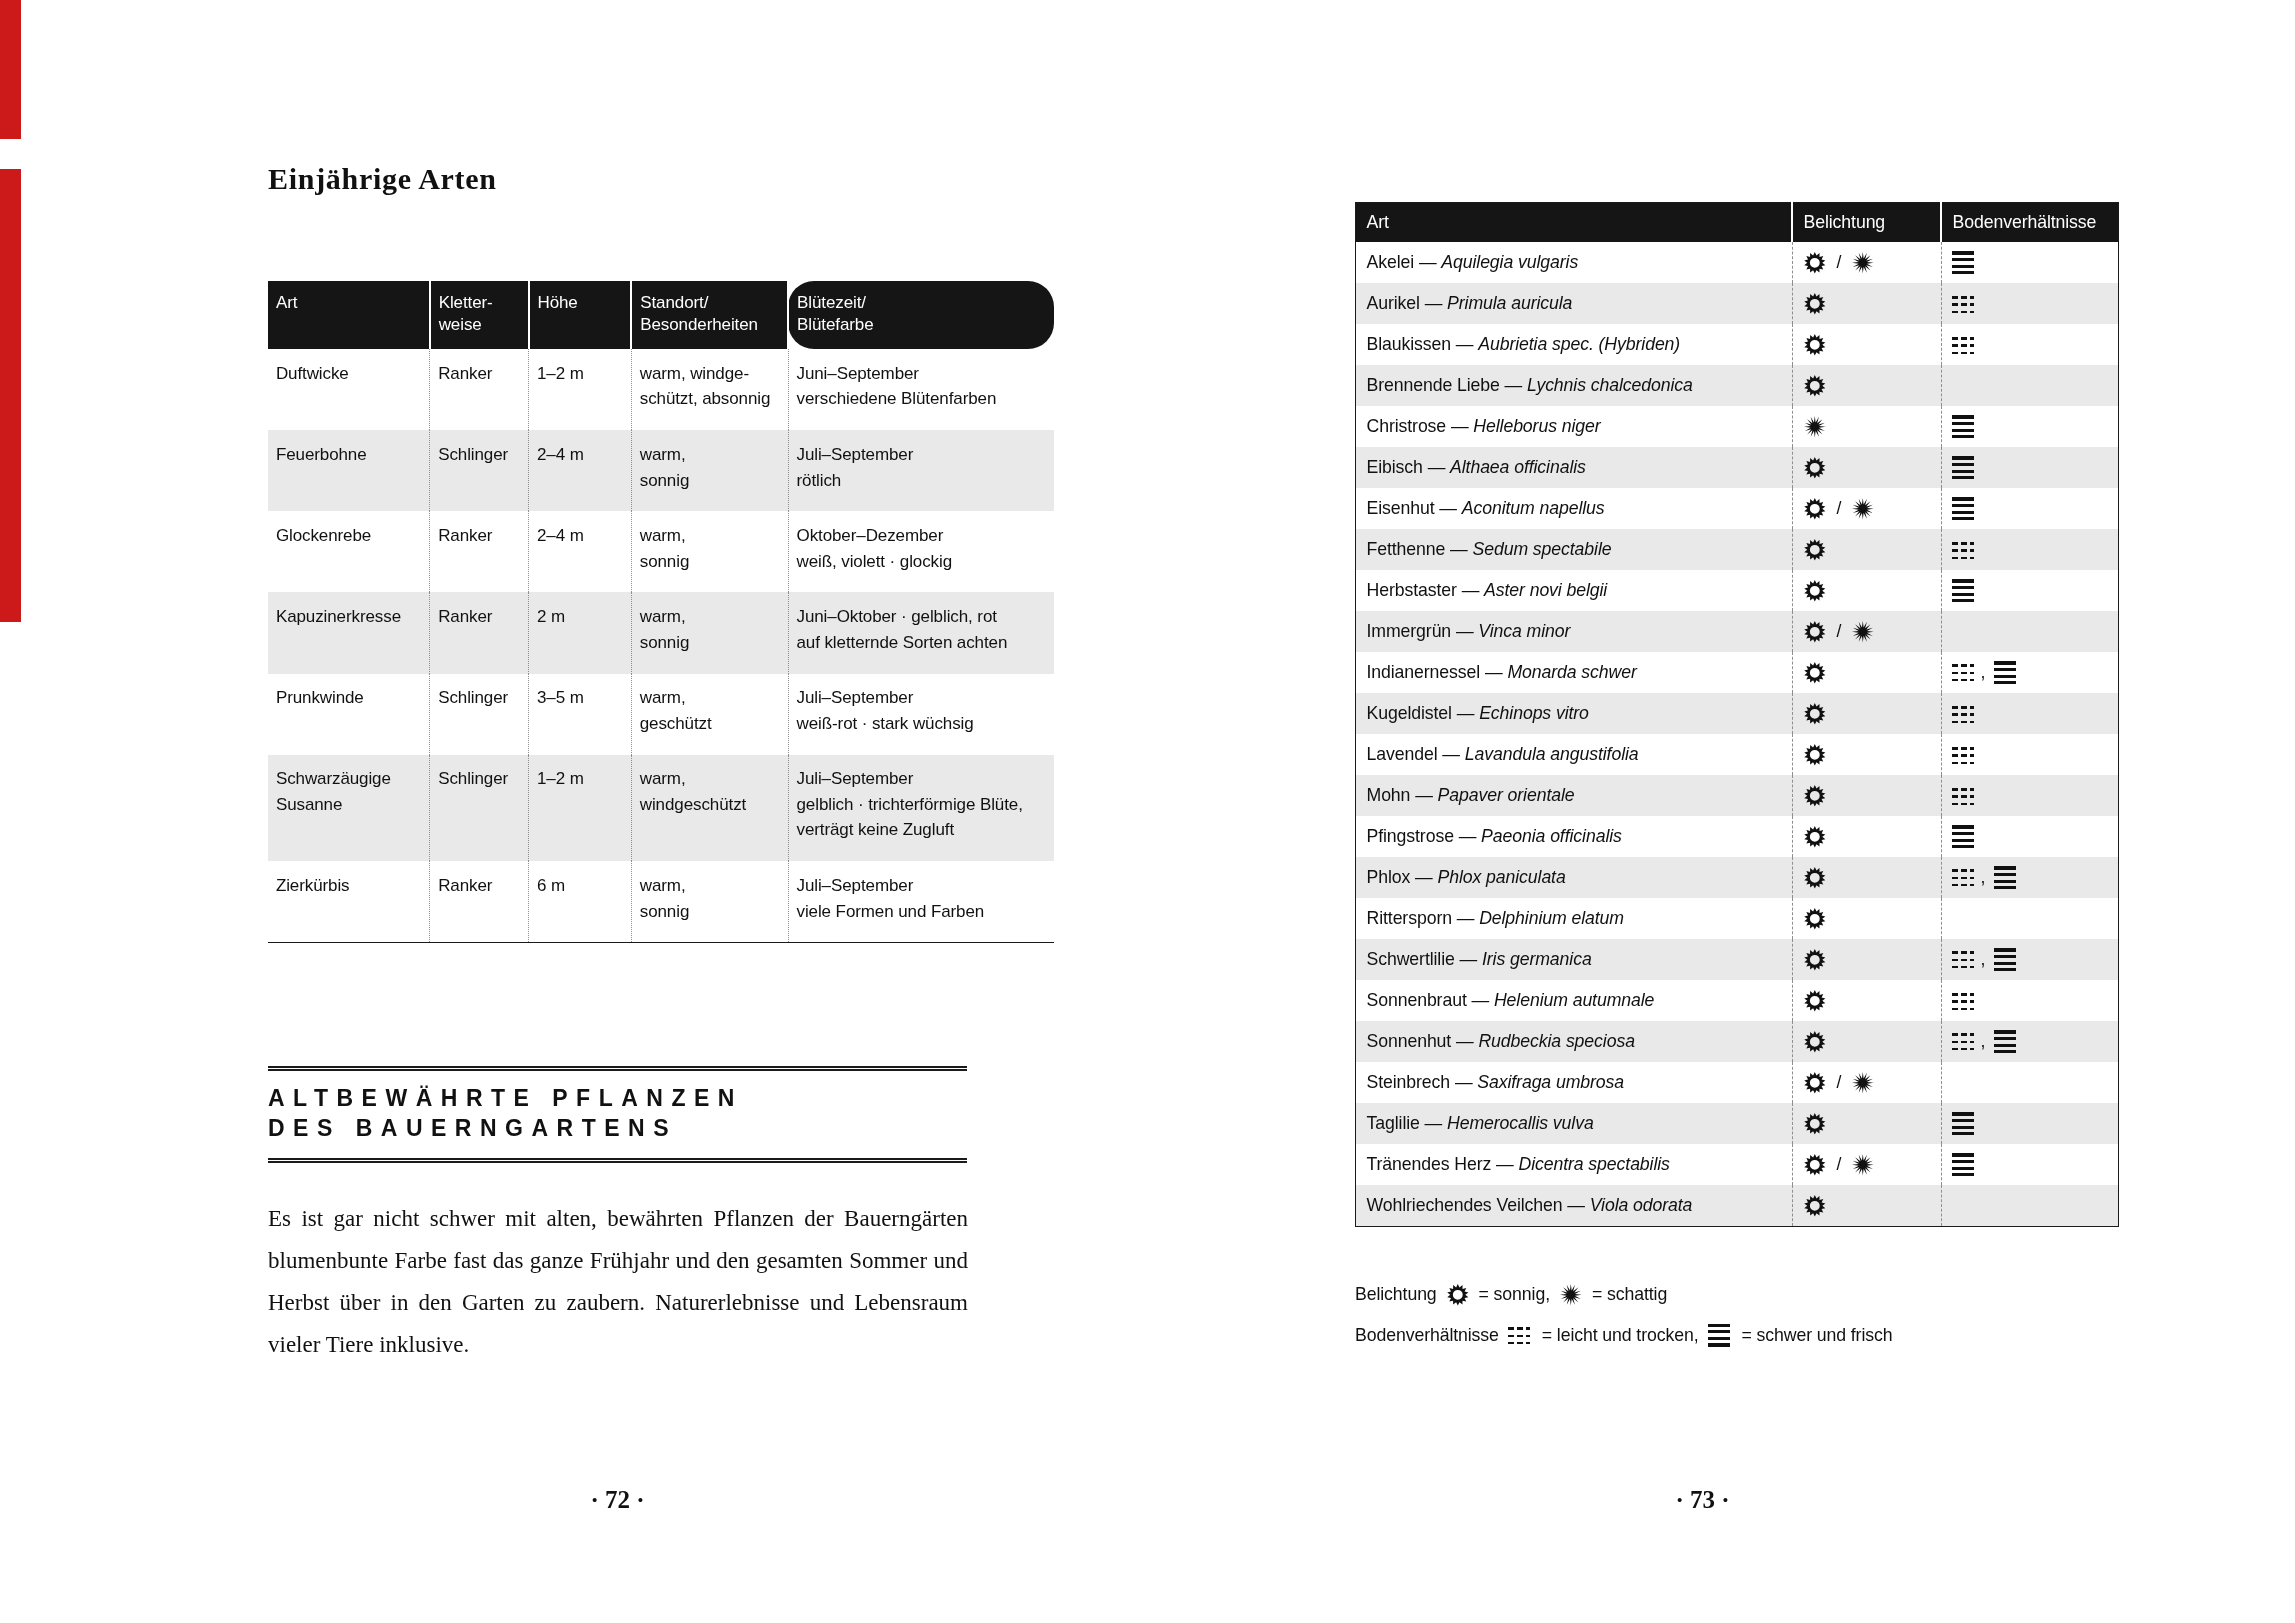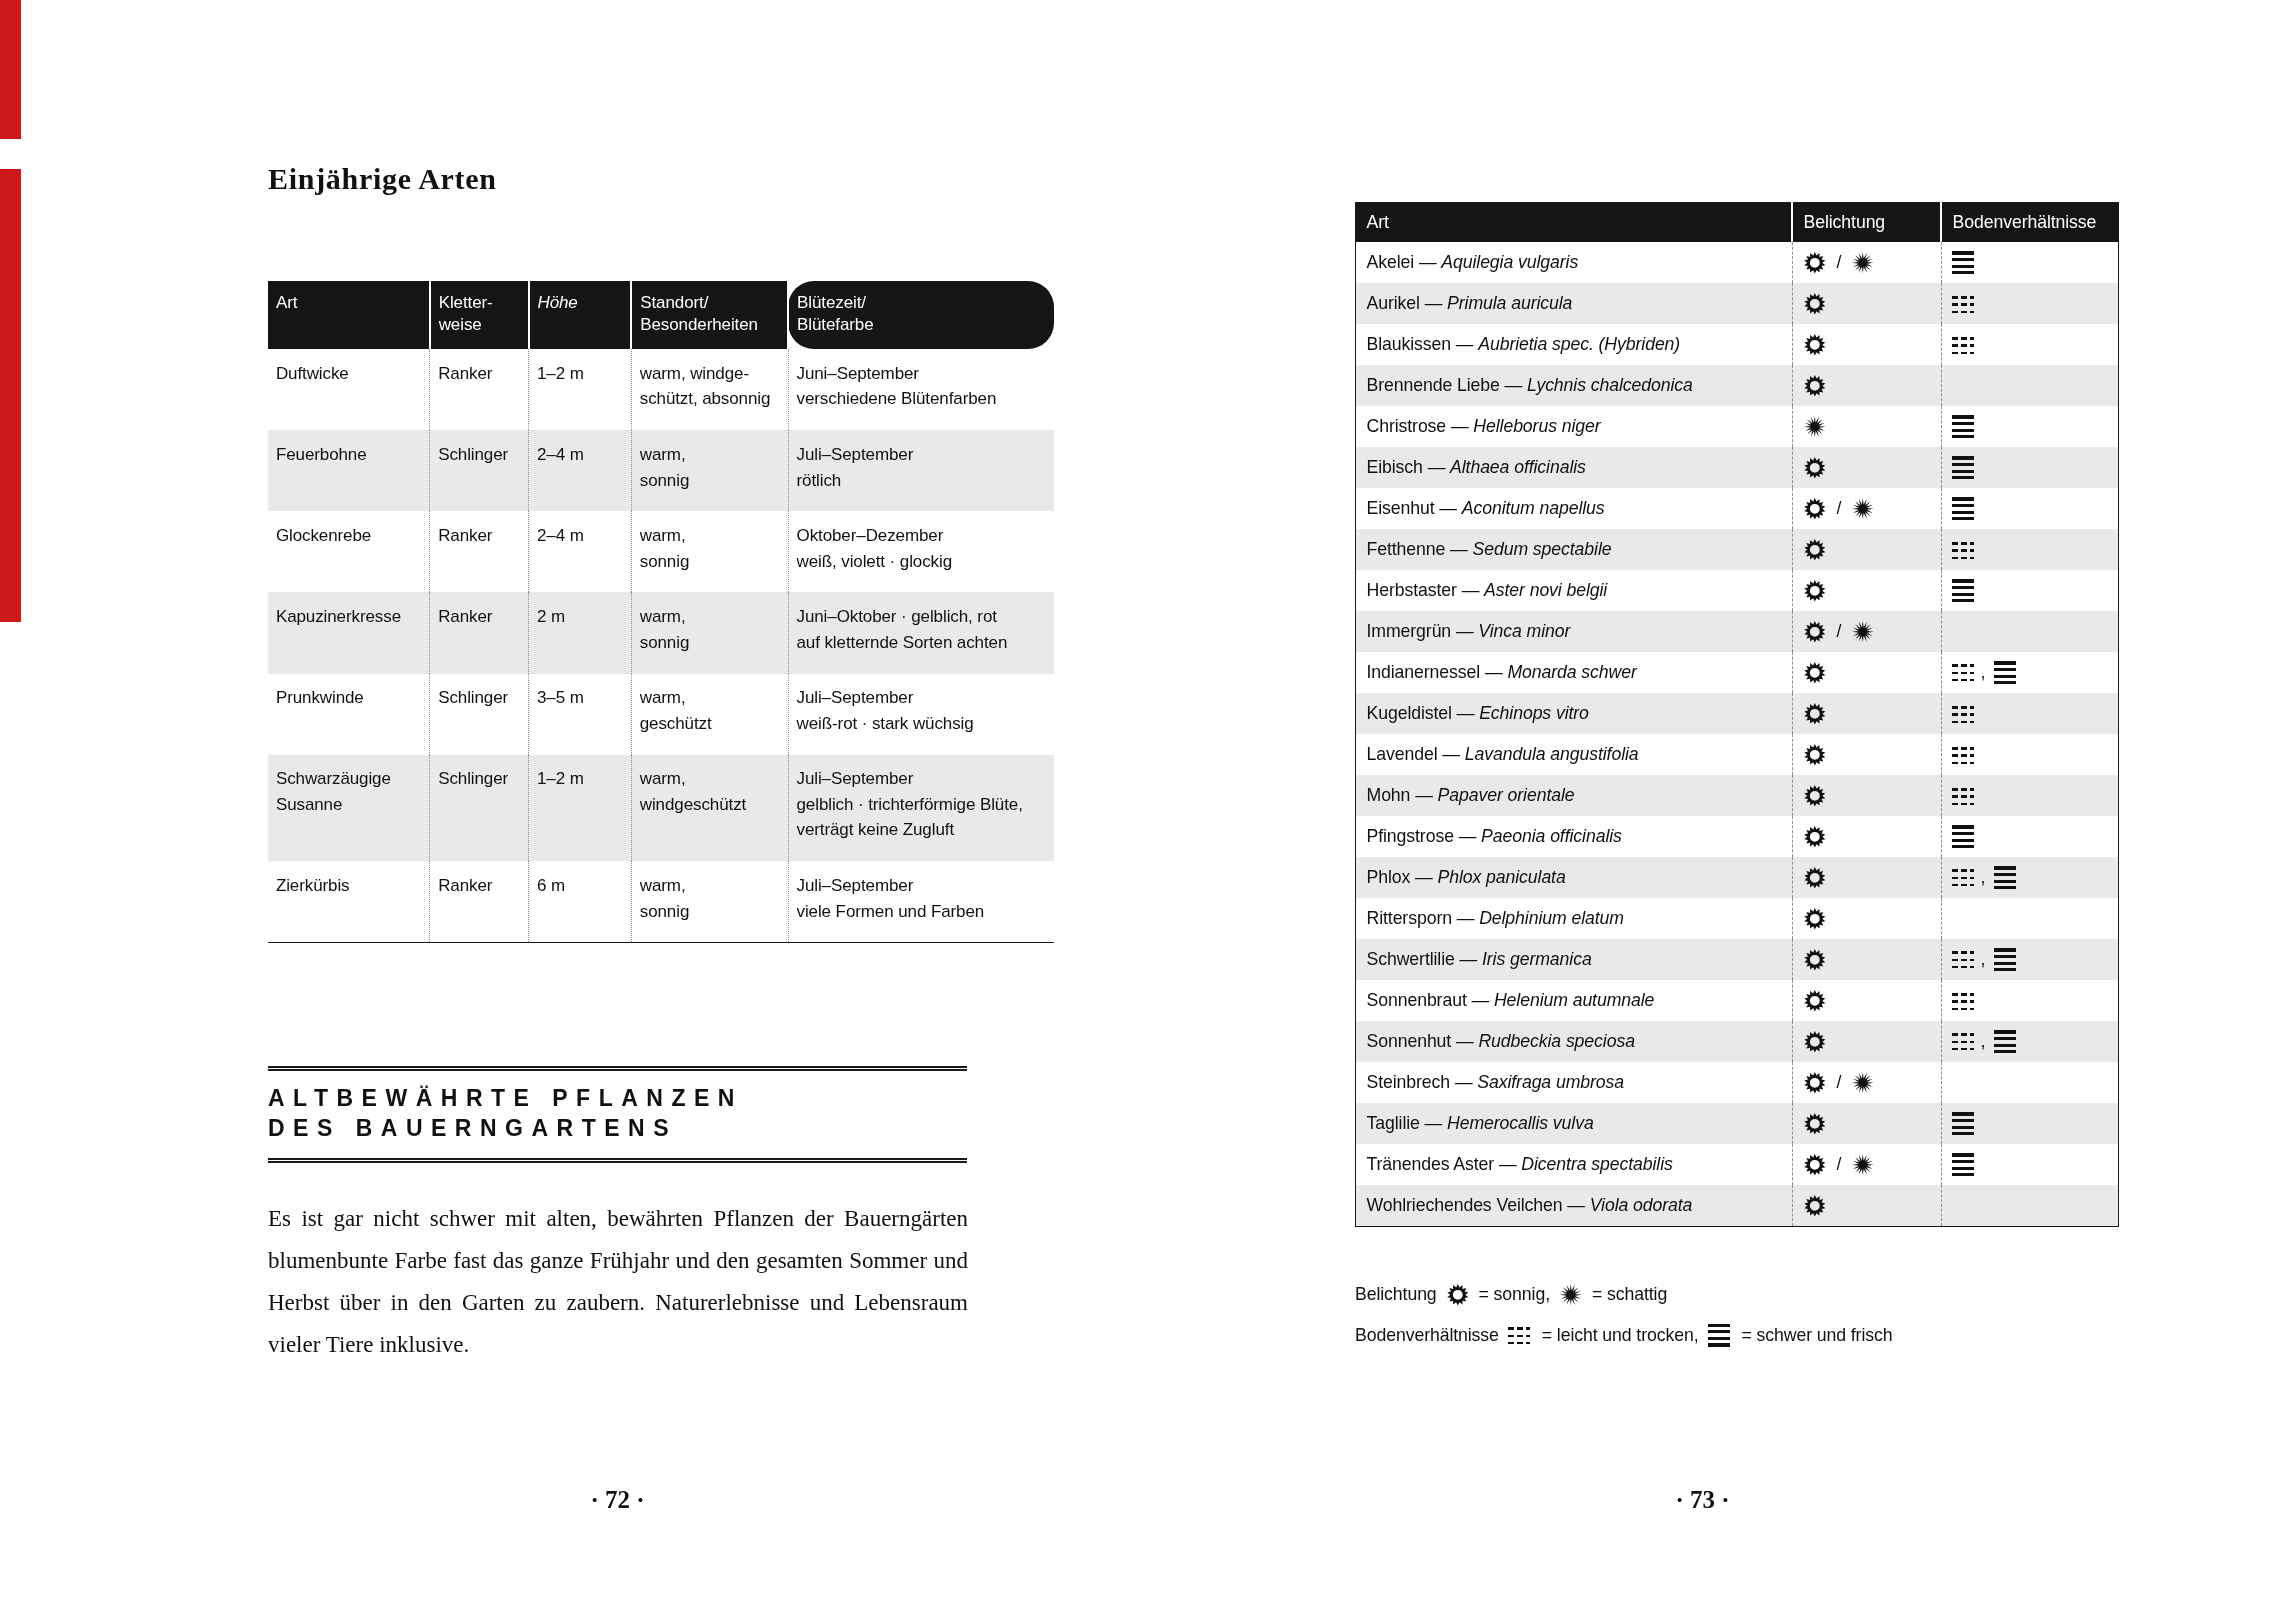--- a/index.html
+++ b/index.html
@@ -15,21 +15,21 @@
   .lp-heading{position:absolute;left:268px;top:162px;font-family:Liberation Serif, serif;
               font-size:30px;font-weight:bold;letter-spacing:0.7px;margin:0;}
 
   table{border-collapse:collapse;}
   .ltable{position:absolute;left:268px;top:281px;width:699px;table-layout:fixed;border-bottom:1.3px solid #1a1a1a;}
   .ltable th{background:#151515;color:#fff;font-size:17px;font-weight:normal;text-align:left;
              vertical-align:top;padding:10.5px 7.9px 11.8px 7.9px;line-height:1.35;white-space:pre-line;letter-spacing:-0.1px;}
   .ltable th + th{border-left:2px solid #fff;}
   .ltable th:nth-child(1){width:145px;}
   .ltable th:nth-child(2){width:81px;}
-  .ltable th:nth-child(3){width:85px;font-style:italic;}
+  .ltable th:nth-child(3){width:85px;}
   .ltable th:nth-child(4){width:139px;}
   .ltable th:nth-child(5){width:249px;border-radius:26px;}
   .ltable td{font-size:17px;vertical-align:top;padding:11.8px 7.9px 18.3px 7.9px;line-height:1.5;
              white-space:pre-line;letter-spacing:-0.1px;}
   .ltable td + td{border-left:1.3px dotted #8f8f8f;}
   .ltable tr.alt td{background:#e9e9e9;}
 
   .section-head{position:absolute;left:268px;top:1066px;width:699px;
                 border-top:5.2px double #1a1a1a;border-bottom:5.2px double #1a1a1a;
                 padding:13px 0 14.4px 0;font-size:23px;font-weight:bold;letter-spacing:8.5px;line-height:1.3;}
@@ -431,21 +431,21 @@
               <path d="M18.00 1.50L20.56 6.79L25.16 3.13L25.17 9.01L30.90 7.71L28.36 13.01L34.09 14.33L29.50 18.00L34.09 21.67L28.36 22.99L30.90 28.29L25.17 26.99L25.16 32.87L20.56 29.21L18.00 34.50L15.44 29.21L10.84 32.87L10.83 26.99L5.10 28.29L7.64 22.99L1.91 21.67L6.50 18.00L1.91 14.33L7.64 13.01L5.10 7.71L10.83 9.01L10.84 3.13L15.44 6.79Z M25.5 18 A7.5 7.5 0 1 0 10.5 18 A7.5 7.5 0 1 0 25.5 18 Z" fill="#111111" fill-rule="evenodd"></path>
             </svg></td>
           <td class="c-soil"><span class="soil soil-schwer">
               <div class="bar"></div>
               <div class="bar"></div>
               <div class="bar"></div>
               <div class="bar"></div>
             </span></td>
         </tr>
         <tr>
-          <td class="c-name"><span>Tränendes Aster</span><span class="psep"> — </span><span class="platin">Dicentra spectabilis</span></td>
+          <td class="c-name"><span>Tränendes Herz</span><span class="psep"> — </span><span class="platin">Dicentra spectabilis</span></td>
           <td class="c-light"><svg viewBox="0 0 36 36" class="sun">
               <path d="M18.00 1.50L20.56 6.79L25.16 3.13L25.17 9.01L30.90 7.71L28.36 13.01L34.09 14.33L29.50 18.00L34.09 21.67L28.36 22.99L30.90 28.29L25.17 26.99L25.16 32.87L20.56 29.21L18.00 34.50L15.44 29.21L10.84 32.87L10.83 26.99L5.10 28.29L7.64 22.99L1.91 21.67L6.50 18.00L1.91 14.33L7.64 13.01L5.10 7.71L10.83 9.01L10.84 3.13L15.44 6.79Z M25.5 18 A7.5 7.5 0 1 0 10.5 18 A7.5 7.5 0 1 0 25.5 18 Z" fill="#111111" fill-rule="evenodd"></path>
             </svg><span class="lsep"> / </span><svg viewBox="0 0 36 36" class="sun">
               <path d="M18.00 1.50L19.27 11.62L24.31 2.76L21.61 12.60L29.67 6.33L23.40 14.39L33.24 11.69L24.38 16.73L34.50 18.00L24.38 19.27L33.24 24.31L23.40 21.61L29.67 29.67L21.61 23.40L24.31 33.24L19.27 24.38L18.00 34.50L16.73 24.38L11.69 33.24L14.39 23.40L6.33 29.67L12.60 21.61L2.76 24.31L11.62 19.27L1.50 18.00L11.62 16.73L2.76 11.69L12.60 14.39L6.33 6.33L14.39 12.60L11.69 2.76L16.73 11.62Z" fill="#111111" fill-rule="evenodd"></path>
             </svg></td>
           <td class="c-soil"><span class="soil soil-schwer">
               <div class="bar"></div>
               <div class="bar"></div>
               <div class="bar"></div>
               <div class="bar"></div>

